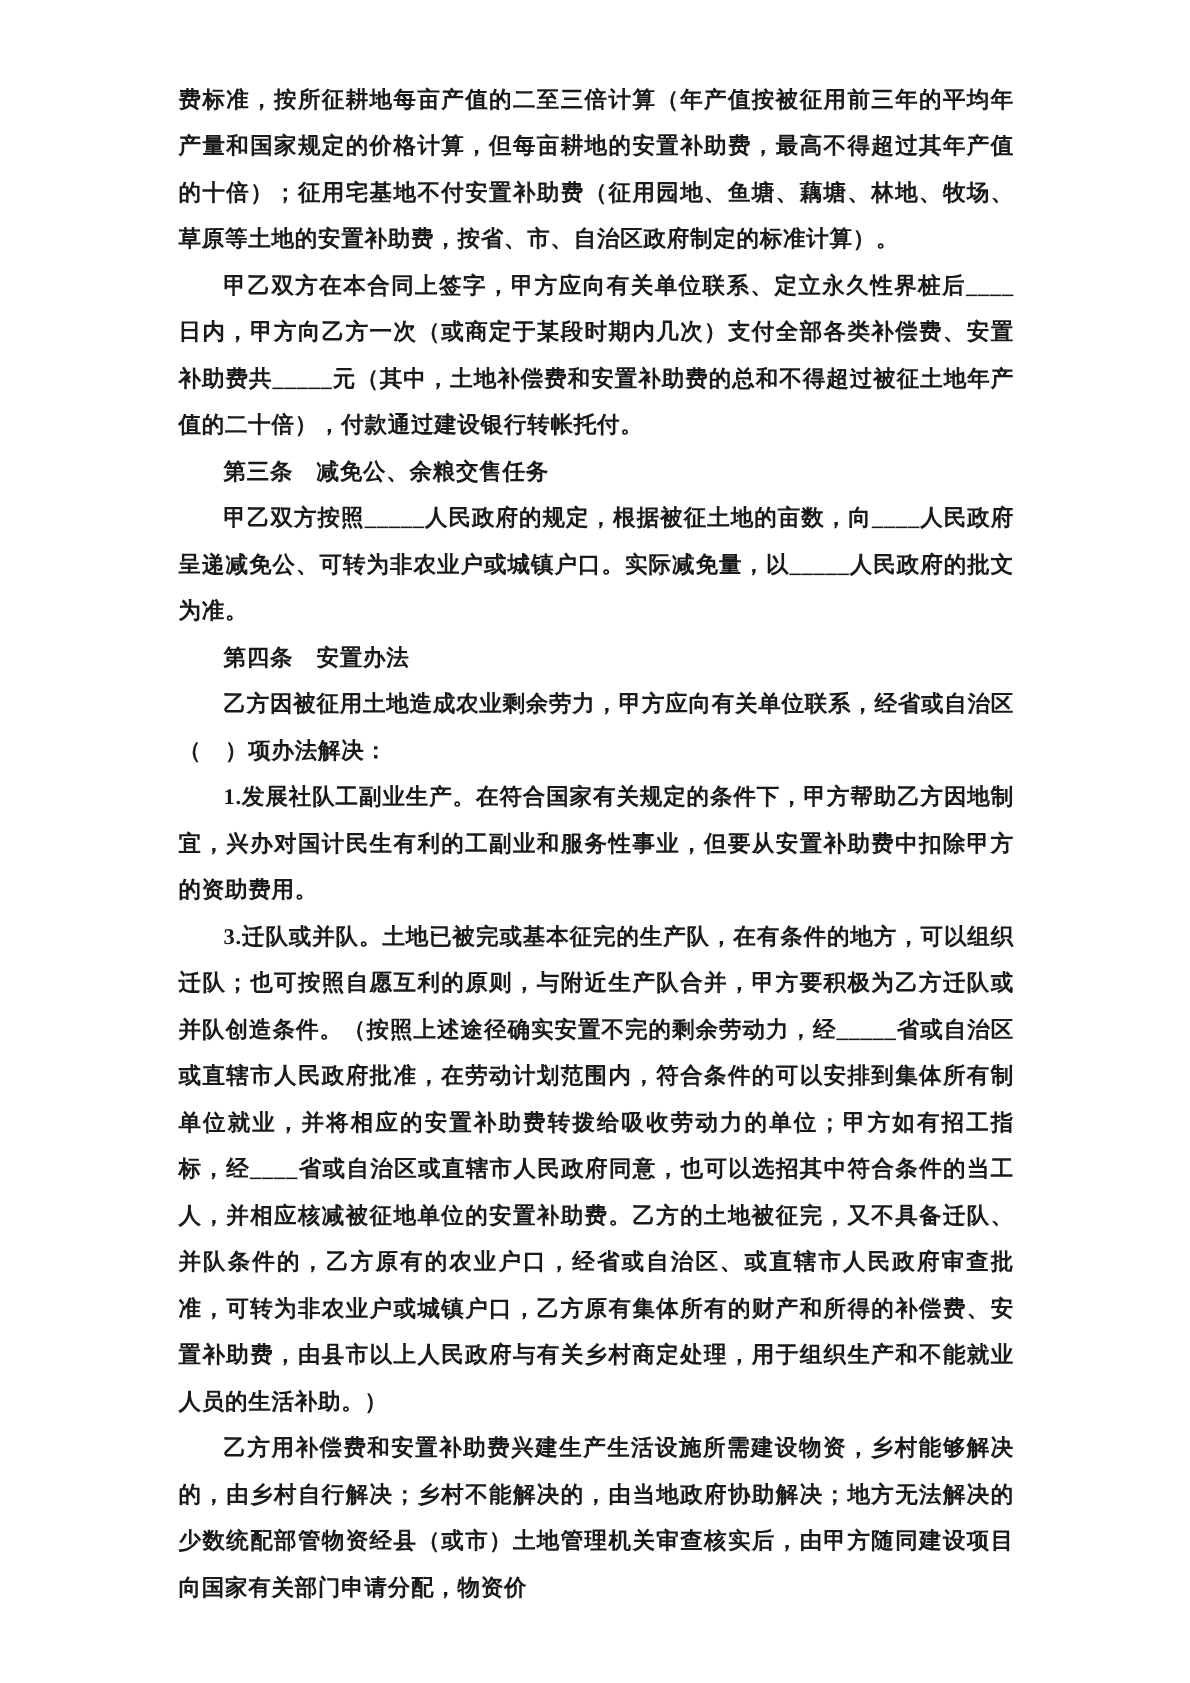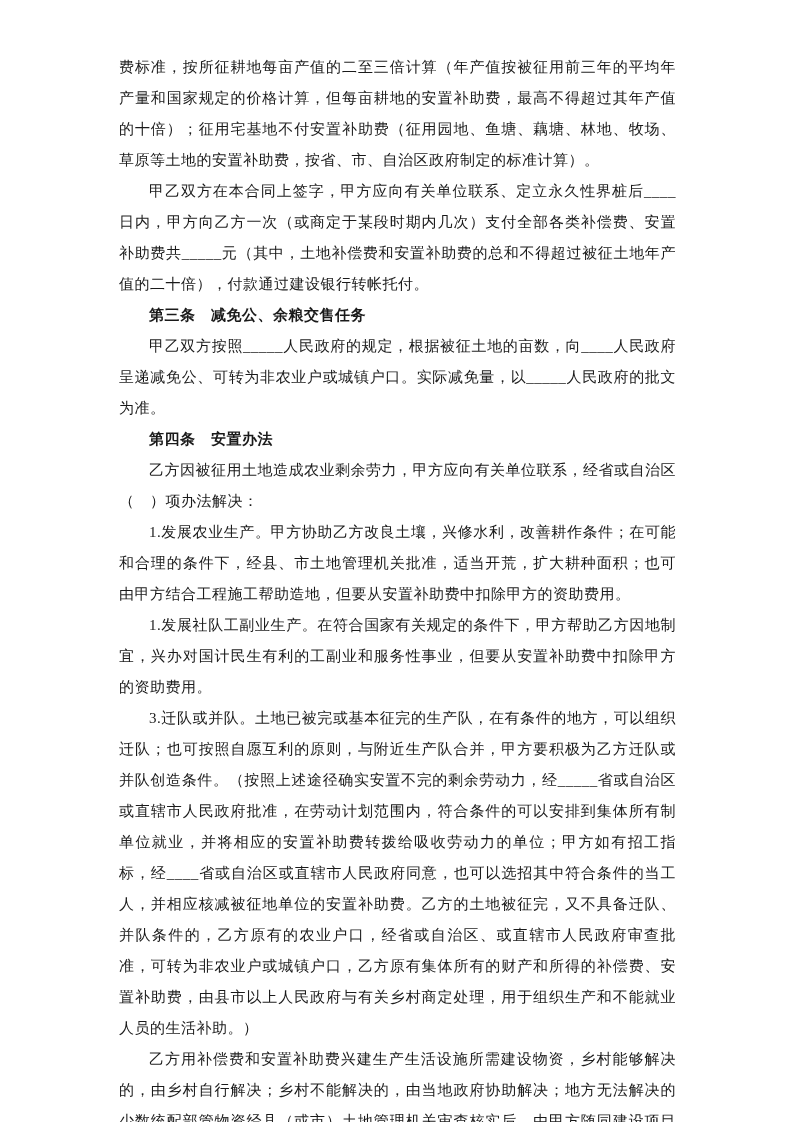--- a/index.html
+++ b/index.html
@@ -22,38 +22,38 @@
     font-family: "Liberation Serif", "DejaVu Serif", serif;
     font-size: 15px;
     line-height: 31px;
     color: #1a1a1a;
     text-align: justify;
     letter-spacing: 0.5px;
   }
   .content p {
     margin: 0;
     padding: 0;
+    font-weight: bold;
   }
   .indent {
     text-indent: 2em;
   }
   .heading {
     font-weight: bold;
     text-indent: 2em;
   }
 </style>
 </head>
 <body>
 
 <div class="page">
   <div class="content">
     <p>费标准，按所征耕地每亩产值的二至三倍计算（年产值按被征用前三年的平均年产量和国家规定的价格计算，但每亩耕地的安置补助费，最高不得超过其年产值的十倍）；征用宅基地不付安置补助费（征用园地、鱼塘、藕塘、林地、牧场、草原等土地的安置补助费，按省、市、自治区政府制定的标准计算）。</p>
     <p class="indent">甲乙双方在本合同上签字，甲方应向有关单位联系、定立永久性界桩后____日内，甲方向乙方一次（或商定于某段时期内几次）支付全部各类补偿费、安置补助费共_____元（其中，土地补偿费和安置补助费的总和不得超过被征土地年产值的二十倍），付款通过建设银行转帐托付。</p>
     <p class="heading">第三条　减免公、余粮交售任务</p>
     <p class="indent">甲乙双方按照_____人民政府的规定，根据被征土地的亩数，向____人民政府呈递减免公、可转为非农业户或城镇户口。实际减免量，以_____人民政府的批文为准。</p>
     <p class="heading">第四条　安置办法</p>
     <p class="indent">乙方因被征用土地造成农业剩余劳力，甲方应向有关单位联系，经省或自治区（　）项办法解决：</p>
-    <p class="indent">1.发展农业生产。甲方协助乙方改良土壤，兴修水利，改善耕作条件；在可能和合理的条件下，经县、市土地管理机关批准，适当开荒，扩大耕种面积；也可由甲方结合工程施工帮助造地，但要从安置补助费中扣除甲方的资助费用。</p>
     <p class="indent">1.发展社队工副业生产。在符合国家有关规定的条件下，甲方帮助乙方因地制宜，兴办对国计民生有利的工副业和服务性事业，但要从安置补助费中扣除甲方的资助费用。</p>
     <p class="indent">3.迁队或并队。土地已被完或基本征完的生产队，在有条件的地方，可以组织迁队；也可按照自愿互利的原则，与附近生产队合并，甲方要积极为乙方迁队或并队创造条件。（按照上述途径确实安置不完的剩余劳动力，经_____省或自治区或直辖市人民政府批准，在劳动计划范围内，符合条件的可以安排到集体所有制单位就业，并将相应的安置补助费转拨给吸收劳动力的单位；甲方如有招工指标，经____省或自治区或直辖市人民政府同意，也可以选招其中符合条件的当工人，并相应核减被征地单位的安置补助费。乙方的土地被征完，又不具备迁队、并队条件的，乙方原有的农业户口，经省或自治区、或直辖市人民政府审查批准，可转为非农业户或城镇户口，乙方原有集体所有的财产和所得的补偿费、安置补助费，由县市以上人民政府与有关乡村商定处理，用于组织生产和不能就业人员的生活补助。）</p>
     <p class="indent">乙方用补偿费和安置补助费兴建生产生活设施所需建设物资，乡村能够解决的，由乡村自行解决；乡村不能解决的，由当地政府协助解决；地方无法解决的少数统配部管物资经县（或市）土地管理机关审查核实后，由甲方随同建设项目向国家有关部门申请分配，物资价</p>
   </div>
 </div>
 
 </body></html>

